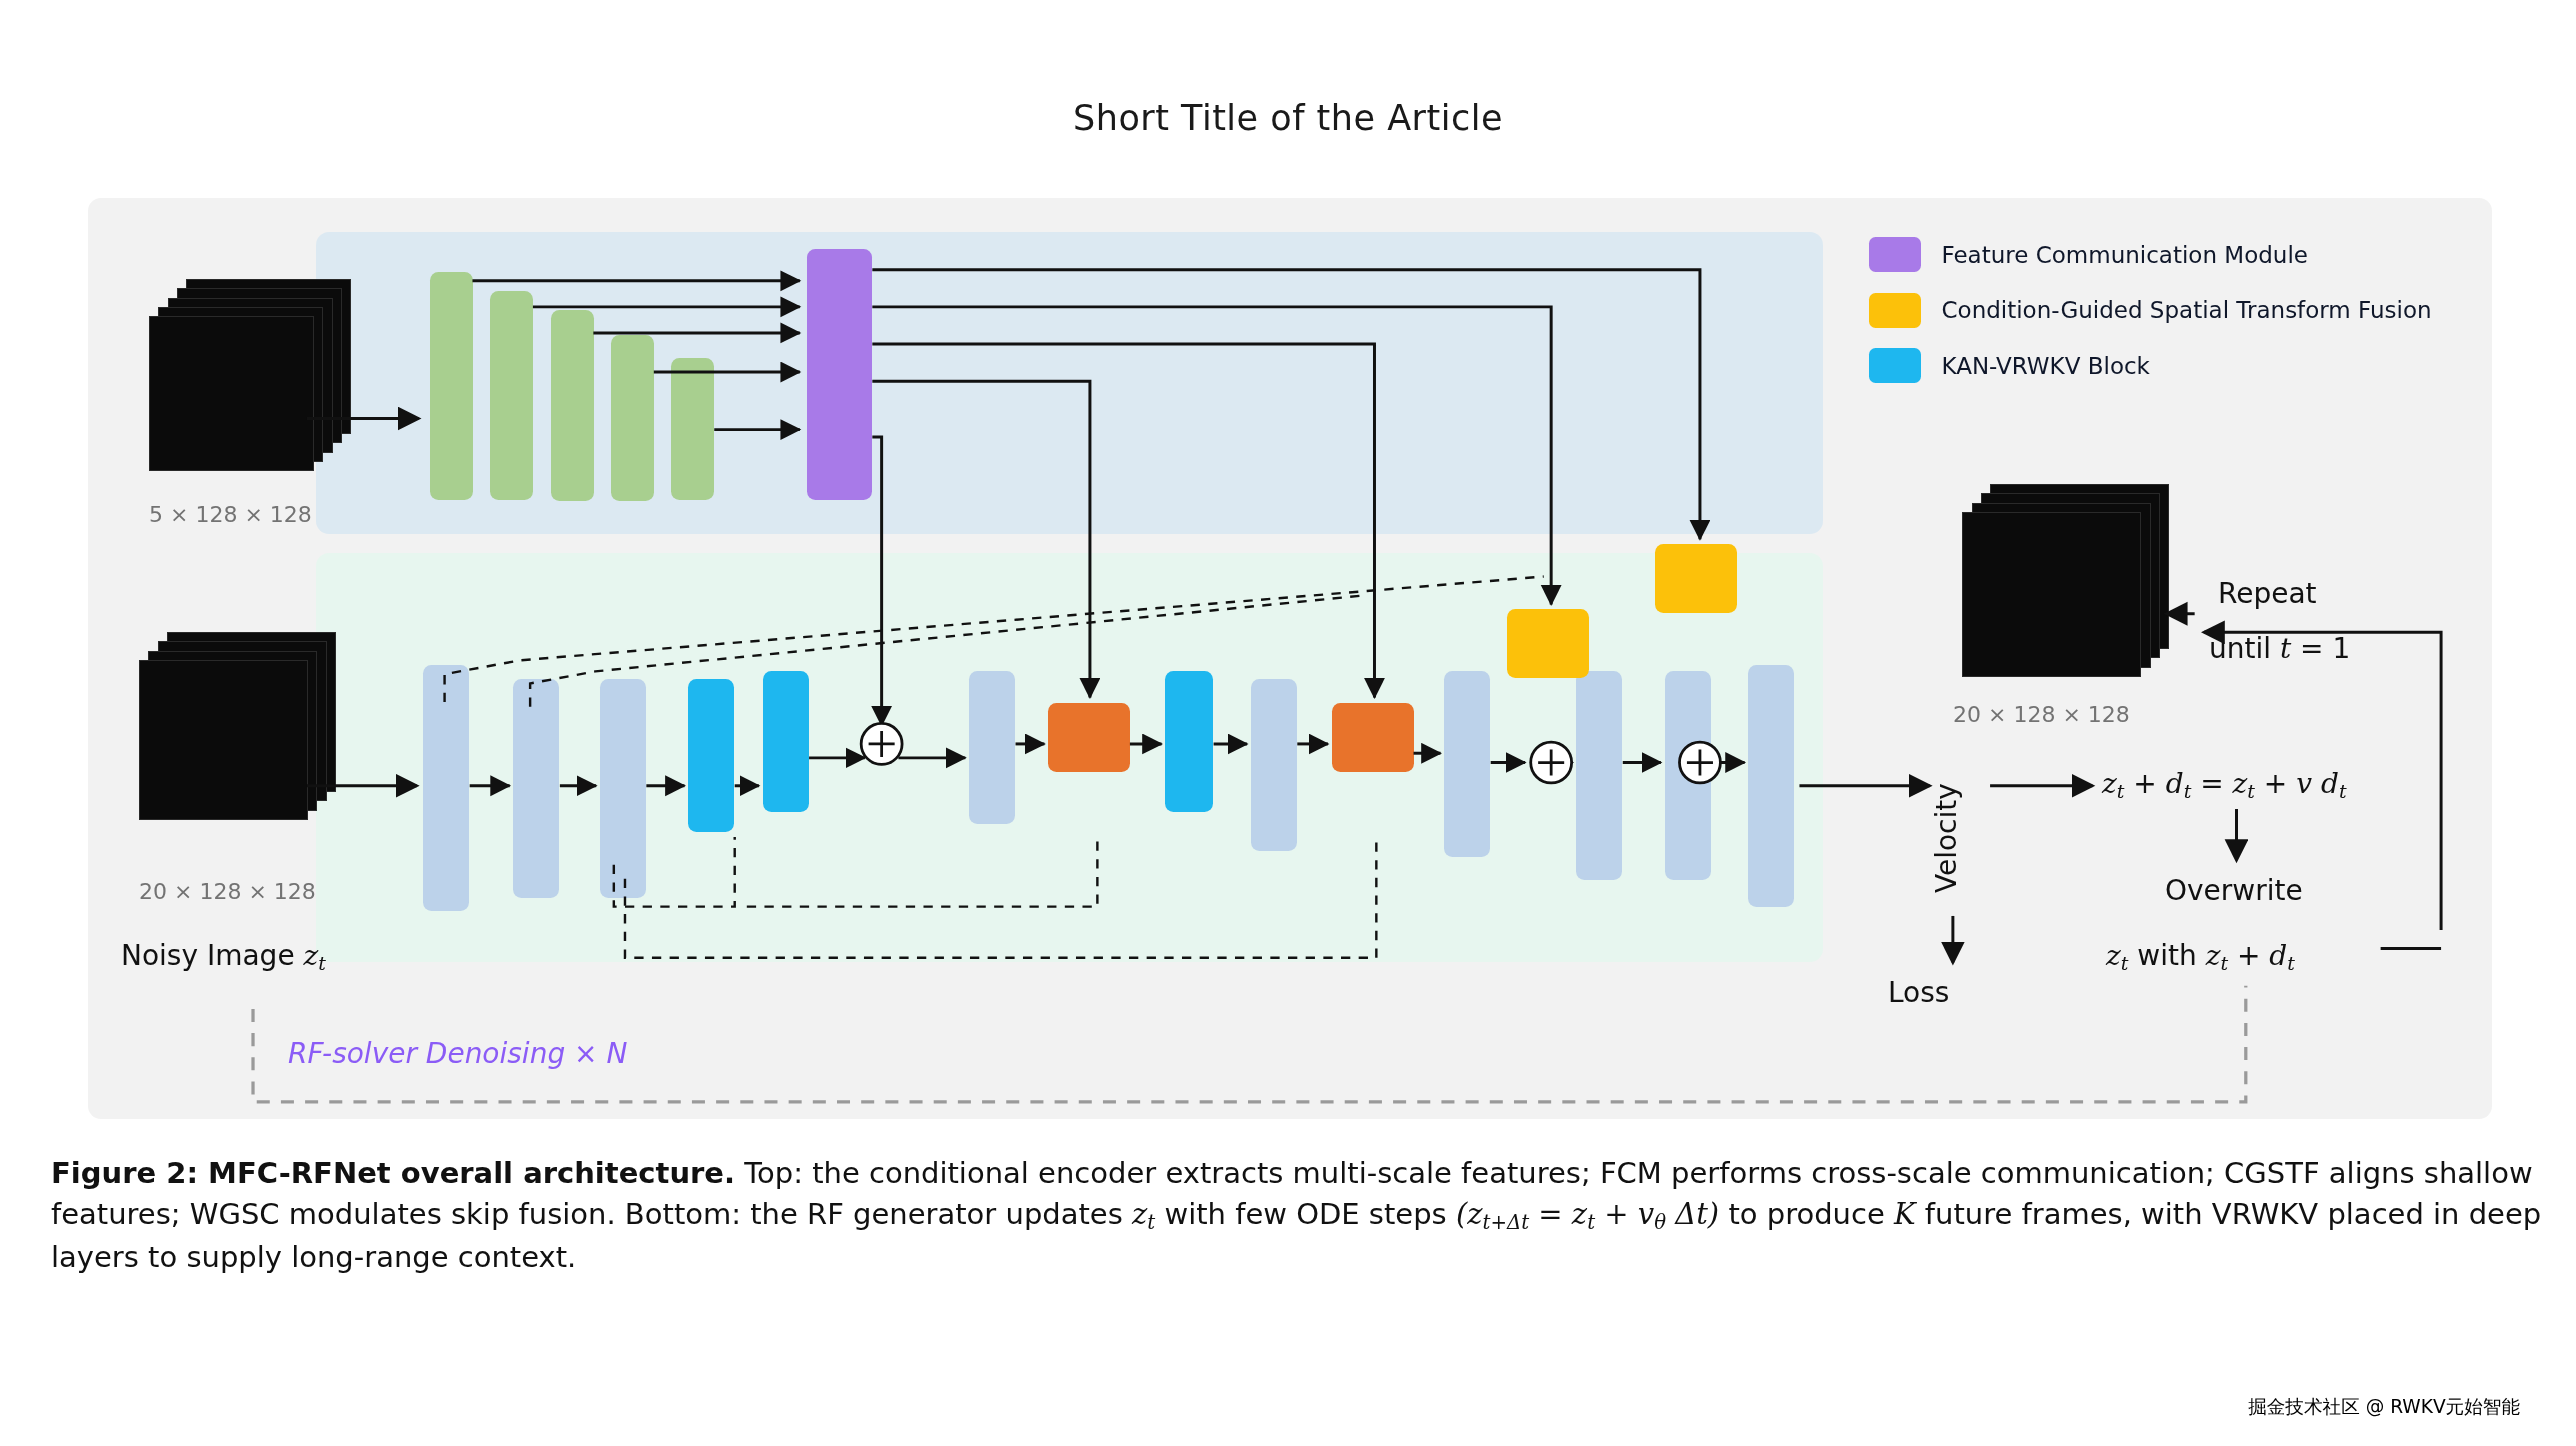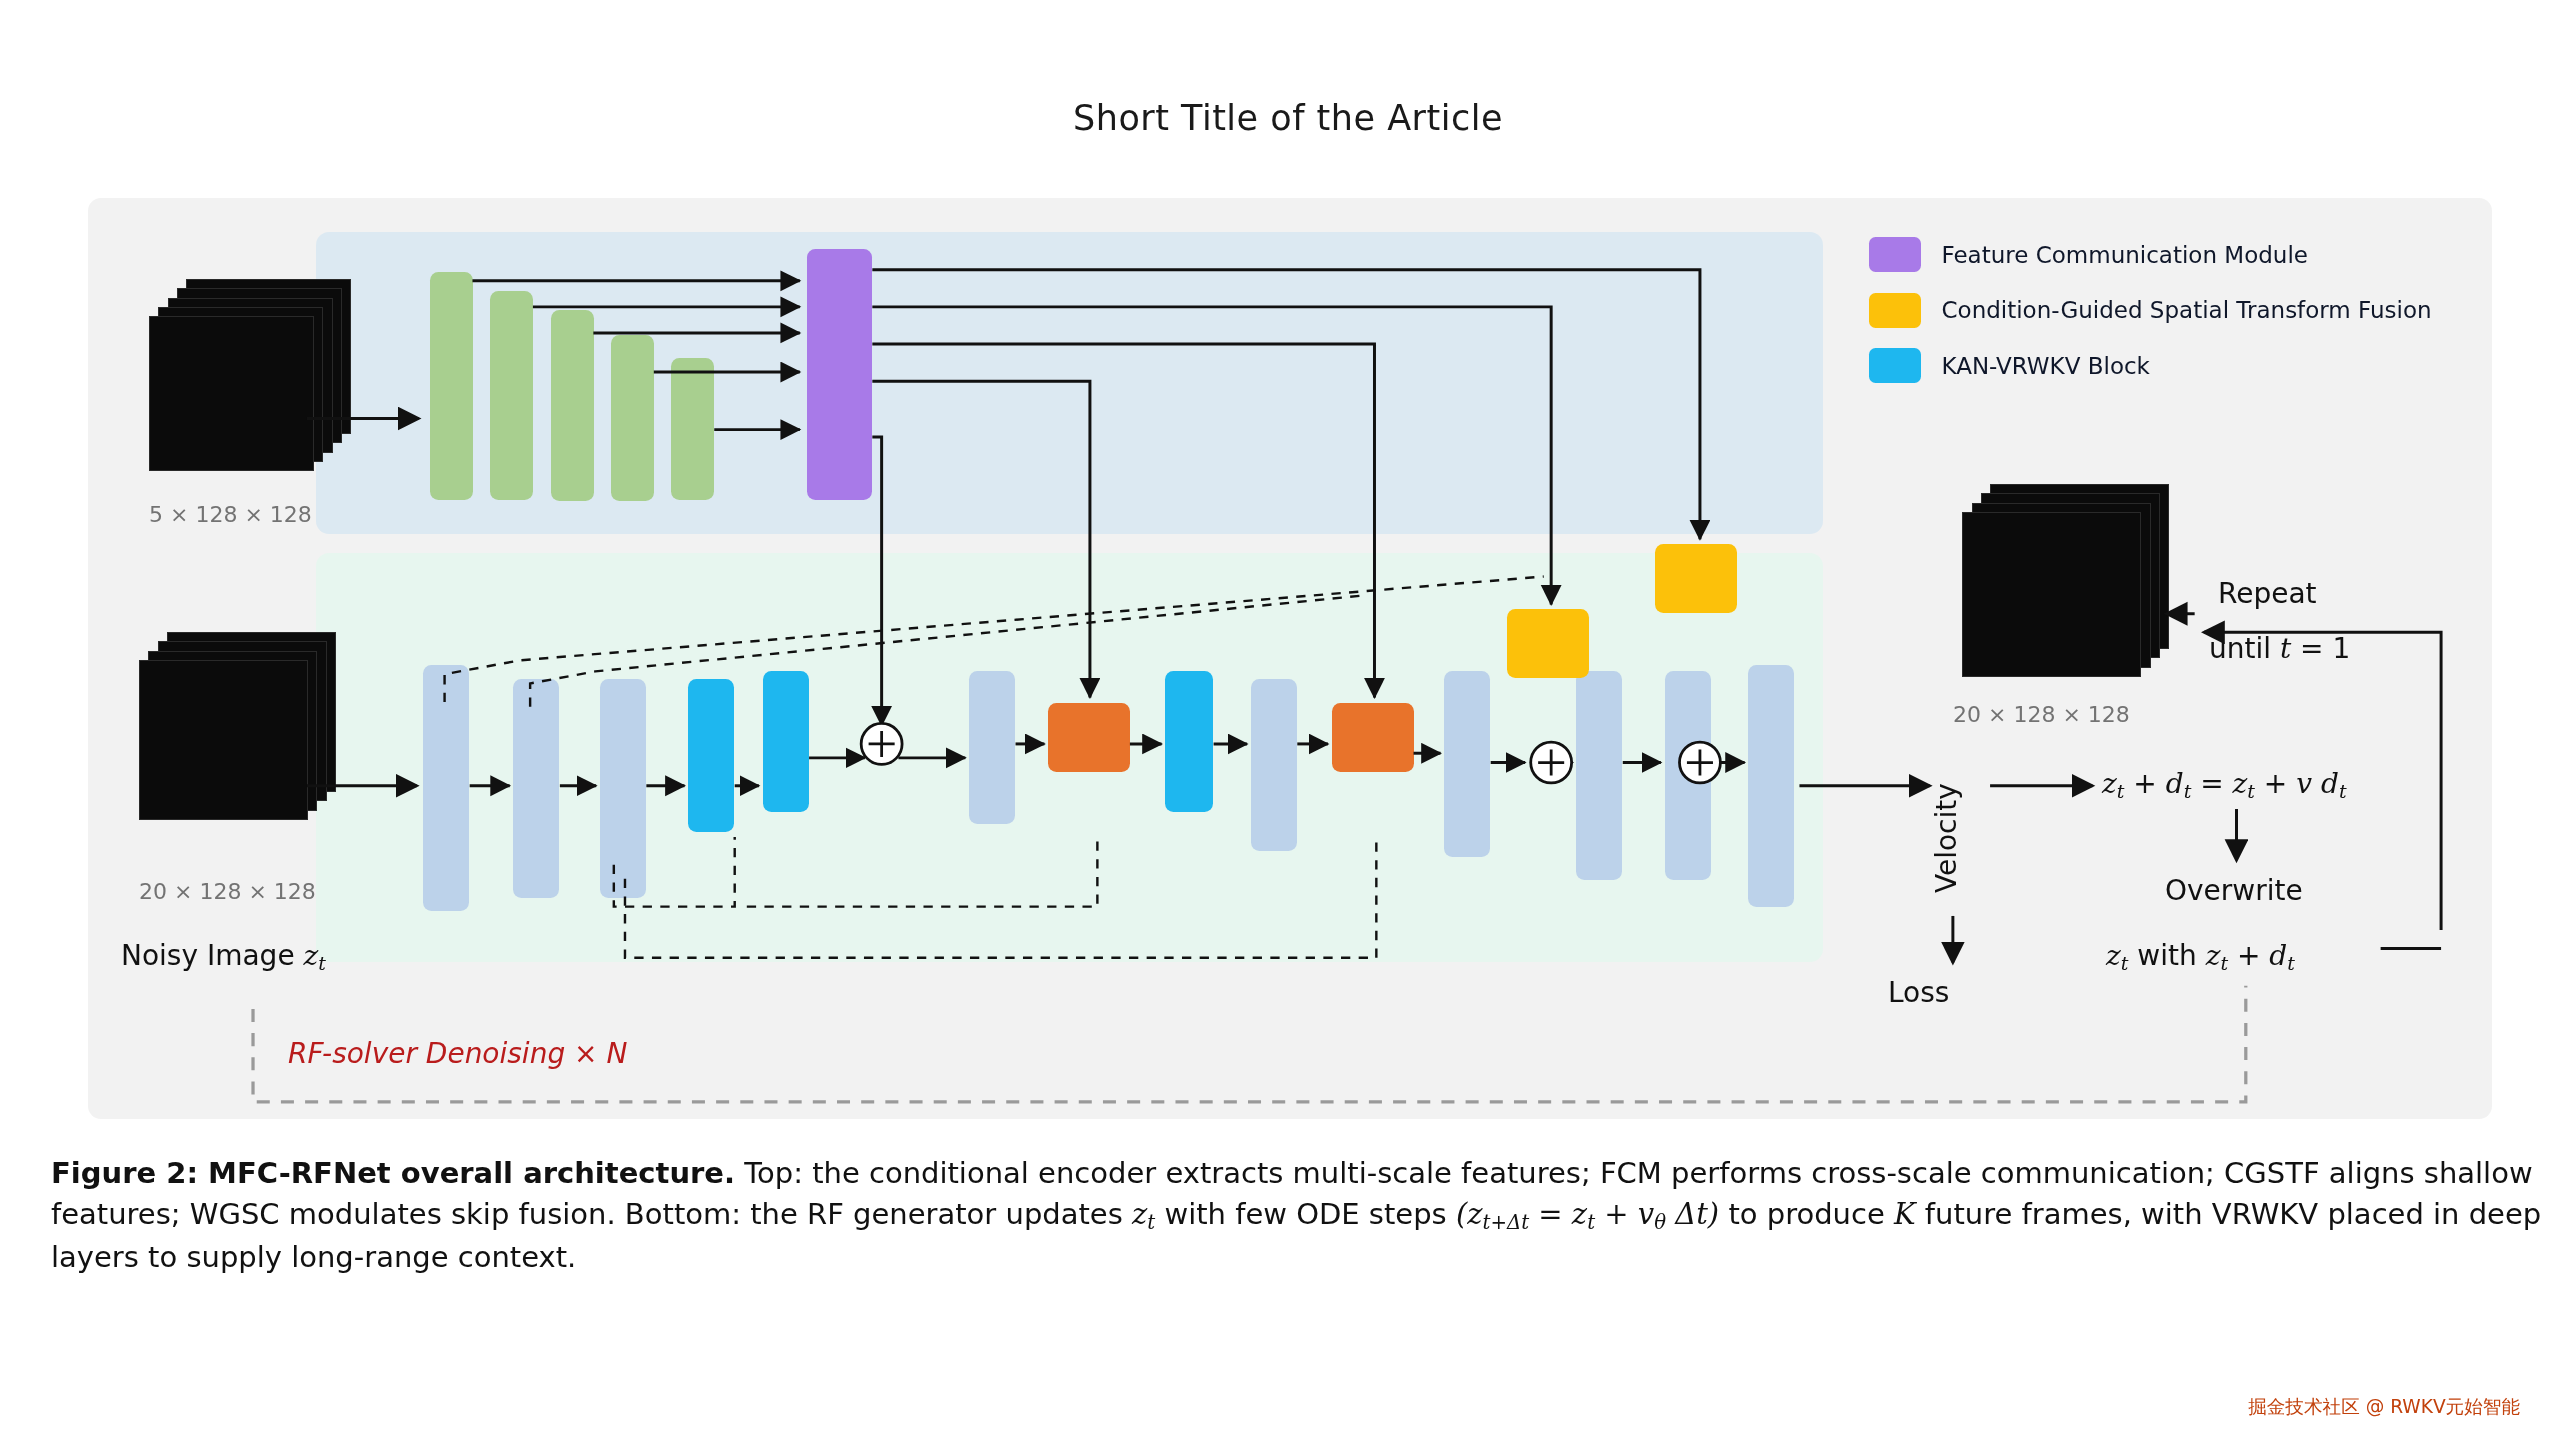--- a/index.html
+++ b/index.html
@@ -110,21 +110,21 @@
     white-space: nowrap;
   }
   .rotated {
     transform: rotate(-90deg);
     transform-origin: left top;
   }
   .rf-solver {
     position: absolute;
     font-size: 28px;
     font-style: italic;
-    color: #b91c1c;
+    color: #8b5cf6;
     white-space: nowrap;
     text-align: right;
   }
 
   
   .stack {
     position: absolute;
   }
   .stack .sheet {
     position: absolute;
@@ -184,21 +184,21 @@
     color: #111;
   }
   .caption b { font-weight: bold; }
 
   
   .watermark {
     position: absolute;
     right: 56px;
     bottom: 26px;
     font-size: 18.6px;
-    color: #c2410c;
+    color: #000000;
     white-space: nowrap;
   }
   .math { font-style: italic; font-family: "DejaVu Serif", serif; }
   .sub { font-size: 0.68em; vertical-align: -0.25em; font-style: italic; }
 </style>
 </head>
 <body>
 
 <div class="page">
 

